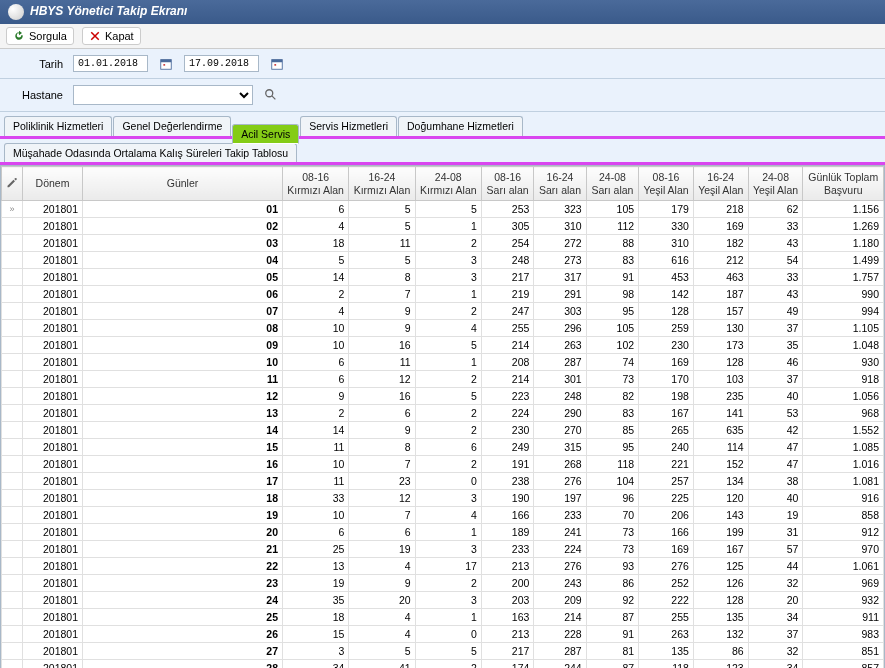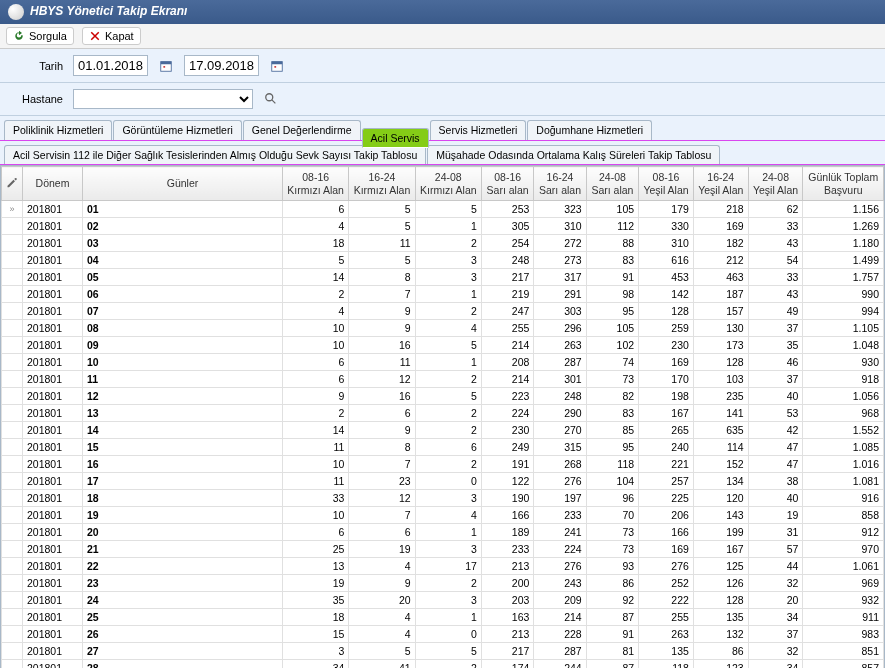--- a/index.html
+++ b/index.html
@@ -52,42 +52,42 @@
     display: flex;
     align-items: center;
     gap: 10px;
     border-bottom: 1px solid #c0d0e0;
   }
   .filter-label { width: 55px; text-align: right; }
   .date-input, .hospital-select {
     border: 1px solid #a8b8c8;
     background: #fff;
     padding: 2px 4px;
-    font-size: 13px;
-    font-family: Liberation Sans, sans-serif;
+    font-size: 10px;
+    font-family: Liberation Mono, monospace;
   }
   .date-input { width: 75px; }
   .hospital-select { width: 180px; height: 20px; }
   .cal-icon {
     width: 16px; height: 16px;
     display: inline-flex;
     align-items:center; justify-content:center;
     color: #4a6a9a;
     cursor: pointer;
   }
   .search-icon {
     width: 16px; height: 16px;
     display:inline-flex; align-items:center; justify-content:center;
     color: #666;
     cursor: pointer;
   }
   .main-tabs, .sub-tabs {
     display: flex;
     background: #eaf2fc;
-    border-bottom: 1px solid #d946ef;
+    border-bottom: 3px solid #d946ef;
     padding: 0 4px;
     padding-top: 4px;
   }
   .tab {
     padding: 3px 8px;
     border: 1px solid #a8b8c8;
     border-bottom: none;
     background: #f0f4f8;
     margin-right: 1px;
     border-radius: 3px 3px 0 0;
@@ -127,21 +127,21 @@
     height: 30px;
   }
   th.cfg { width: 18px; }
   tbody td {
     border: 1px solid #e0e0e0;
     padding: 2px 4px;
     text-align: right;
     white-space: nowrap;
   }
   tbody td:nth-child(1) { width: 18px; text-align:center; color:#888;}
-  tbody td:nth-child(2), tbody td:nth-child(3) { text-align: left; }
+  tbody td:nth-child(2), tbody td:nth-child(3) { text-align: right; }
   tbody td:nth-child(2){ width:60px; }
   tbody td:nth-child(3){ width:200px;font-weight:bold; }
   .row-indicator { font-size:9px; }
 </style>
 </head>
 <body>
 
 <div class="titlebar">
   <span class="titlebar-icon"></span>
   <span>HBYS Yönetici Takip Ekranı</span>
@@ -191,28 +191,26 @@
   <span class="search-icon">
     <svg viewBox="0 0 16 16" width="14" height="14">
         <circle cx="6" cy="6" r="4" fill="none" stroke="#666" stroke-width="1.5"></circle>
         <line x1="9" y1="9" x2="13" y2="13" stroke="#666" stroke-width="1.5"></line>
       </svg>
   </span>
 </div>
 
 <div class="main-tabs" id="main-tabs">
     <div class="tab">Poliklinik Hizmetleri</div>
-    <div class="tab">Görüntüleme Hizmetleri</div>
     <div class="tab">Genel Değerlendirme</div>
     <div class="tab active">Acil Servis</div>
     <div class="tab">Servis Hizmetleri</div>
     <div class="tab">Doğumhane Hizmetleri</div>
   </div>
 <div class="sub-tabs" id="sub-tabs">
-    <div class="tab">Acil Servisin 112 ile Diğer Sağlık Tesislerinden Almış Olduğu Sevk Sayısı Takip Tablosu</div>
     <div class="tab">Müşahade Odasında Ortalama Kalış Süreleri Takip Tablosu</div>
   </div>
 
 <div class="grid-wrap">
   <table>
     <thead>
         <tr id="thead-row">
           <th class="cfg"><svg viewBox="0 0 16 16" width="12" height="12">
               <path fill="#666" d="M2 13l8-8 2 2-8 8H2v-2zm9-9l1-1a1 1 0 0 1 2 2l-1 1-2-2z"></path>
             </svg></th>
@@ -471,21 +469,21 @@
           <td>47</td>
           <td>1.016</td>
         </tr>
         <tr>
           <td class="row-indicator"></td>
           <td>201801</td>
           <td>17</td>
           <td>11</td>
           <td>23</td>
           <td>0</td>
-          <td>122</td>
+          <td>238</td>
           <td>276</td>
           <td>104</td>
           <td>257</td>
           <td>134</td>
           <td>38</td>
           <td>1.081</td>
         </tr>
         <tr>
           <td class="row-indicator"></td>
           <td>201801</td>

